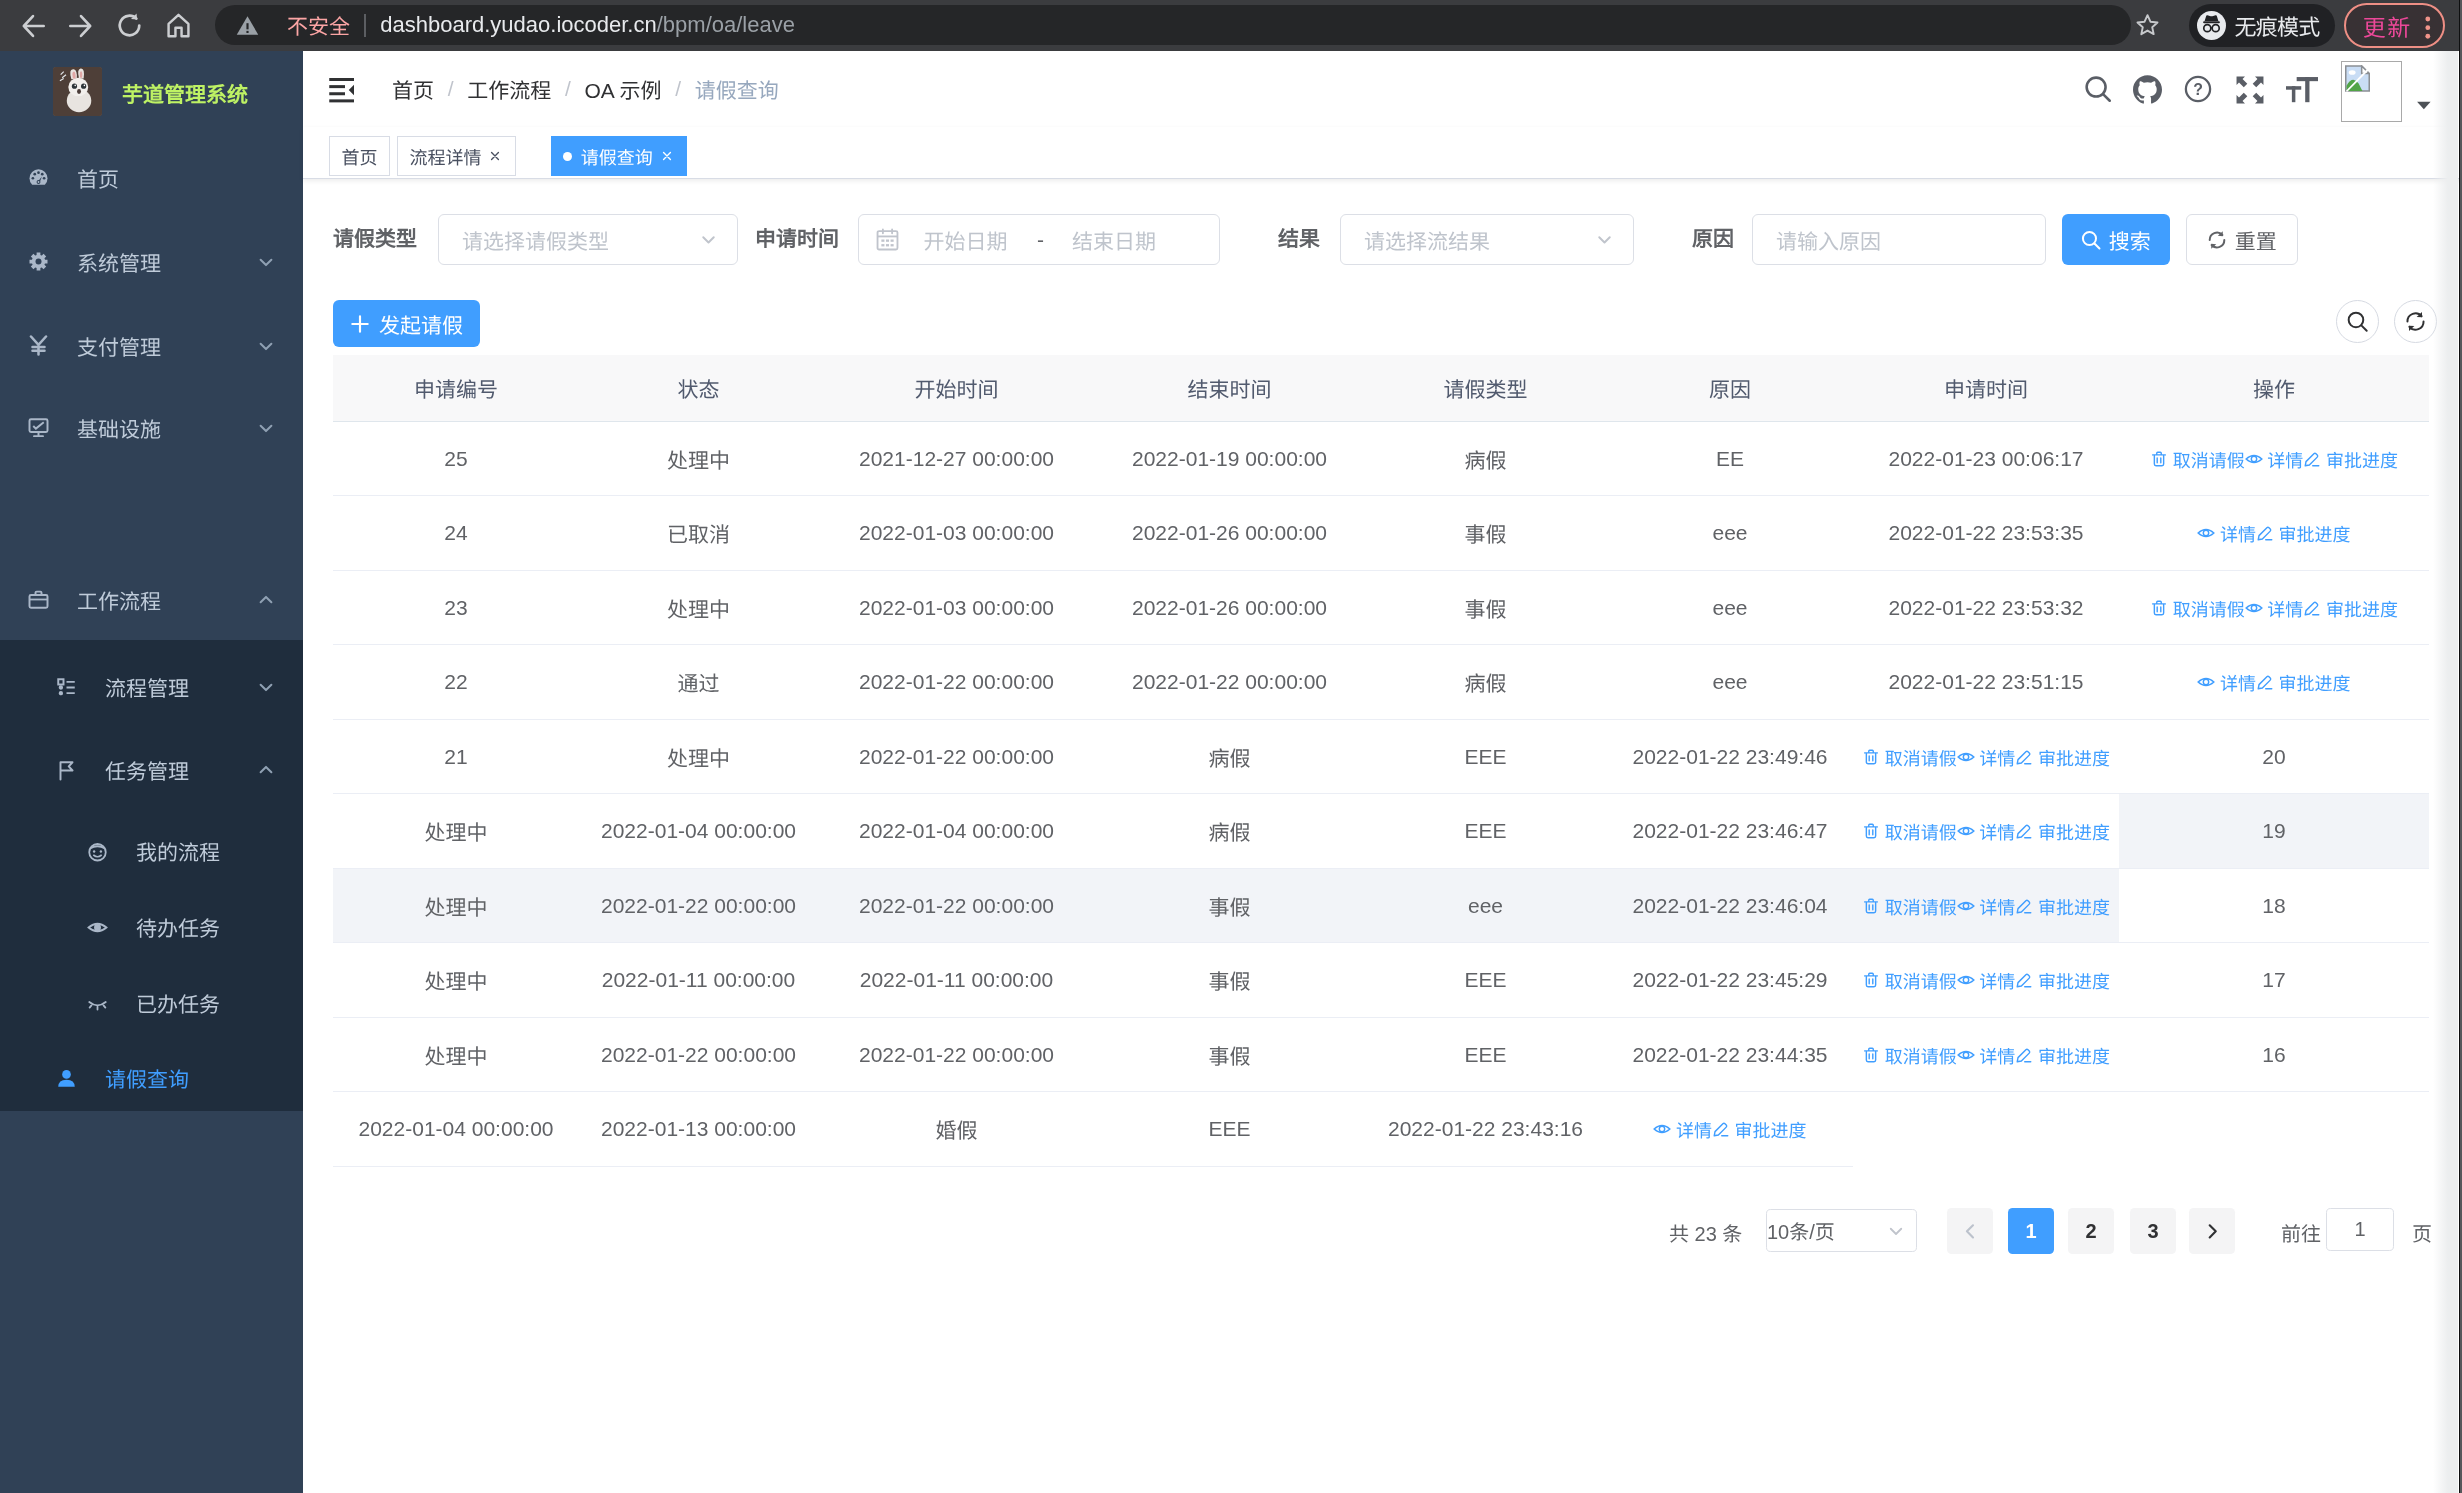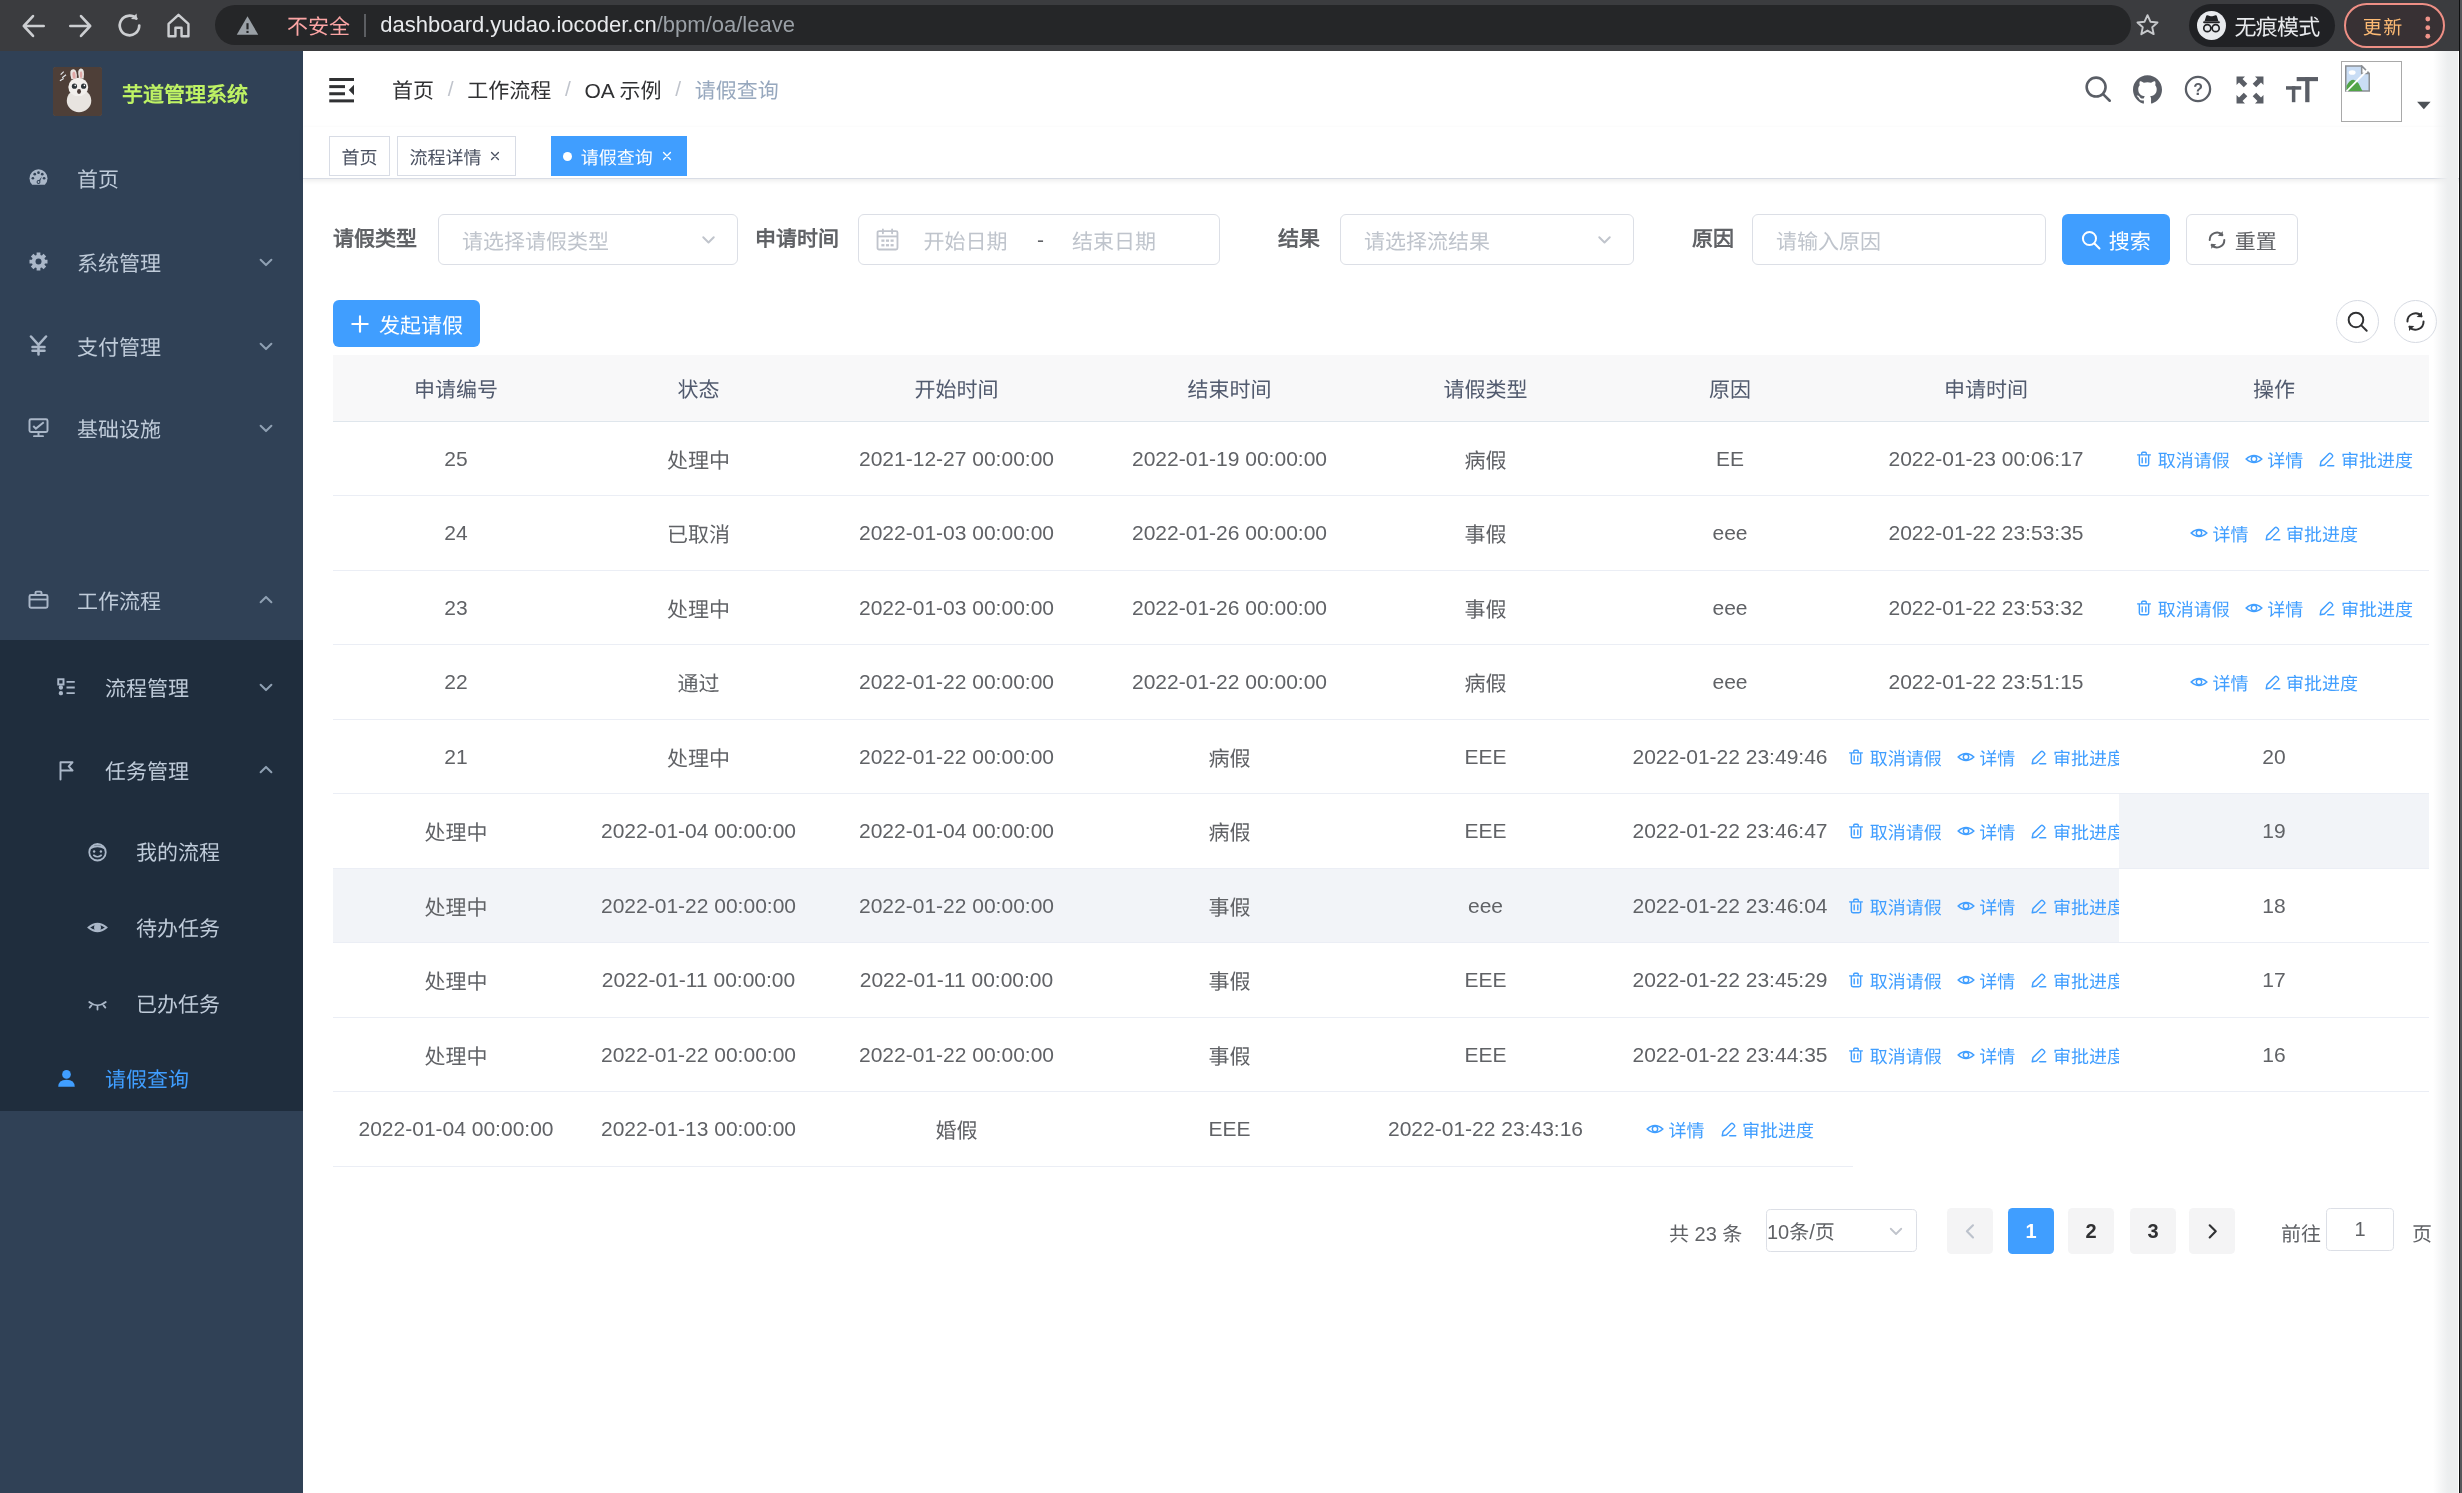--- a/index.html
+++ b/index.html
@@ -12,21 +12,21 @@
 .chrome svg{position:absolute}
 .omni{position:absolute;left:215px;top:5.3px;width:1916px;height:40px;border-radius:20.5px;background:#252628;display:flex;align-items:center}
 .omni .warn{margin-left:21px}
 .omni .nsafe{font-size:21px;color:#fca5a5;margin-left:28px}
 .omni .sep{width:1.5px;height:23px;background:#5c5e62;margin:0 14.4px}
 .omni .url{font-size:22px;color:#e8eaed;letter-spacing:0}
 .omni .url .path{color:#9aa0a6}
 .chip{position:absolute;left:2189px;top:3.8px;width:146px;height:43px;border-radius:22px;background:#202124;display:flex;align-items:center;padding:0 0 0 7.6px}
 .chip .txt{color:#e8eaed;font-size:22px;margin-left:9px;letter-spacing:-0.8px;white-space:nowrap}
 .update{position:absolute;left:2344px;top:3px;width:101px;height:45px;border-radius:23px;border:2.3px solid #ee8f85;background:#383134;display:flex;align-items:center}
-.update .txt{color:#fdba74;font-size:19px;margin-left:16.7px;letter-spacing:1.5px}
+.update .txt{color:#ec4899;font-size:23px;margin-left:16.7px;letter-spacing:1.5px}
 
 .scrollstrip{position:absolute;left:2459px;top:0;width:3.8px;height:1494px;background:linear-gradient(90deg,#0e0f10 0,#0e0f10 1.5px,#56585b 1.5px)}
 .scrollshadow{position:absolute;left:2433px;top:51px;width:25px;height:1443px;background:linear-gradient(90deg,rgba(236,238,239,0),#eceeef 60%)}
 
 .sidebar{position:absolute;left:0;top:51px;width:303px;height:1443px;background:#304156;overflow:hidden}
 .logo{position:absolute;left:0;top:0;width:303px;height:84px}
 .logo .avatar{position:absolute;left:53px;top:16px;width:49px;height:49px;background:#6b5a4e;border-radius:3px;overflow:hidden}
 .logo .title{position:absolute;left:122px;top:0;height:84px;display:flex;align-items:center;color:#bef264;font-size:21px;font-weight:700}
 .mi{position:absolute;left:0;width:303px;height:85px;display:flex;align-items:center;color:#bfcbd9;font-size:21px}
 .mi .ic{position:absolute;left:28px;width:21px;height:21px}
@@ -60,21 +60,21 @@
 .ph{color:#bfc4cc;font-size:21px}
 .btn{position:absolute;display:flex;align-items:center;justify-content:center;border-radius:6px;font-size:21px}
 .btn.blue{background:#409eff;color:#fff}
 .btn.plain{background:#fff;border:1.5px solid #dcdfe6;color:#606266}
 .cbtn{position:absolute;width:43px;height:43px;border:1.5px solid #d6dae2;border-radius:50%;background:#fff;display:flex;align-items:center;justify-content:center}
 
 .table{position:absolute;left:333px;top:355px;width:2097px;display:grid;grid-template-columns:246px 239px 277px 269px 243px 246px 266px 310px;grid-template-rows:67px;grid-auto-rows:74px 75px}
 .th{background:#f8f8f9;color:#515a6e;font-weight:400;font-size:21px;display:flex;align-items:center;justify-content:center;border-bottom:1.5px solid #dfe6ec}
 .td{background:#fff;color:#606266;font-size:21px;display:flex;align-items:center;justify-content:center;border-bottom:1.5px solid #ebeef5;white-space:nowrap}
 .hov{background:#f2f4f8}
-.ops{gap:15px}
+.ops{}
 .lnk{color:#409eff;font-size:18px;display:inline-flex;align-items:center;white-space:nowrap}
 .lnk svg{margin-right:4.6px}
 
 .pag{position:absolute;font-size:20px;color:#606266}
 .pbtn{position:absolute;top:1208px;width:46px;height:46px;border-radius:4.6px;background:#f4f4f5;color:#303133;font-size:20px;font-weight:700;display:flex;align-items:center;justify-content:center}
 .pbtn.on{background:#409eff;color:#fff}
 </style>
 </head>
 <body>
 <div class="chrome">

